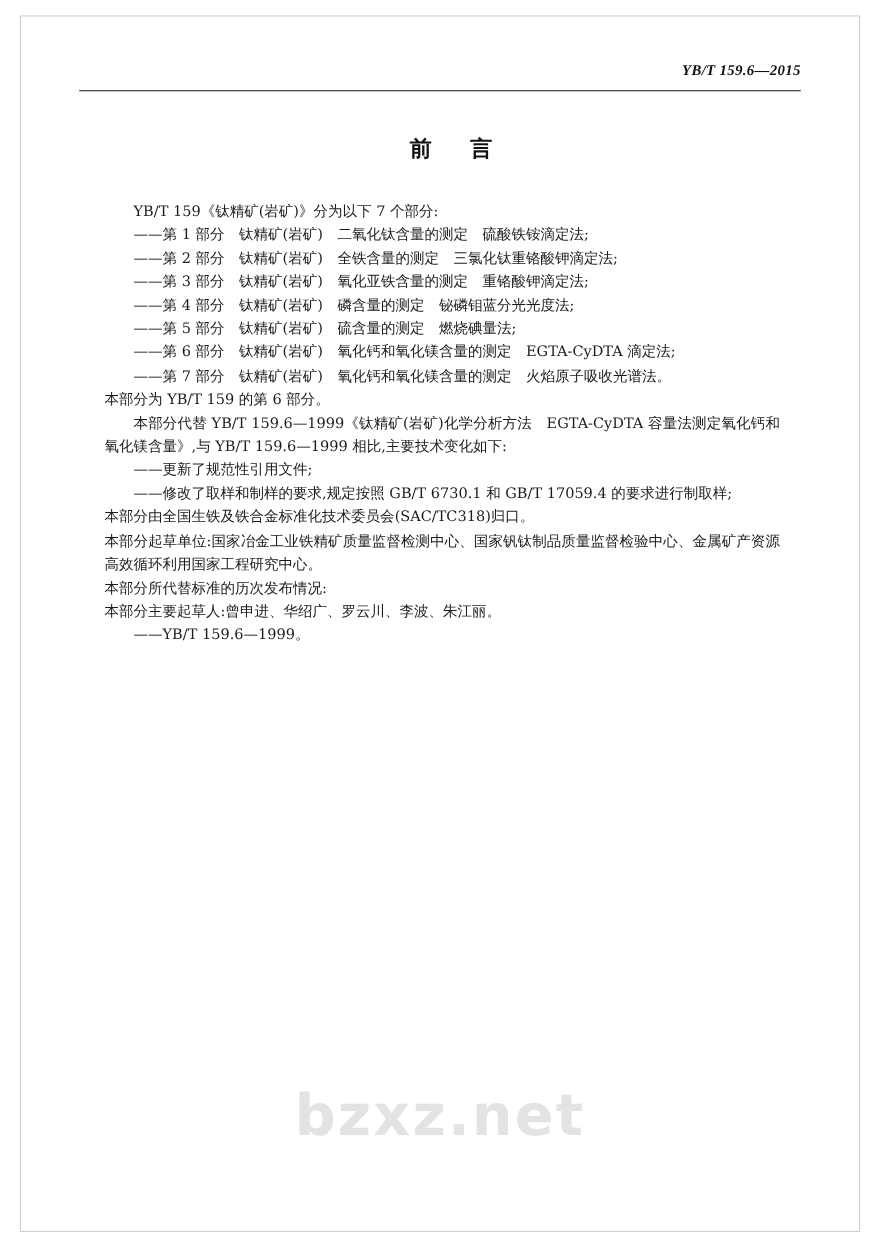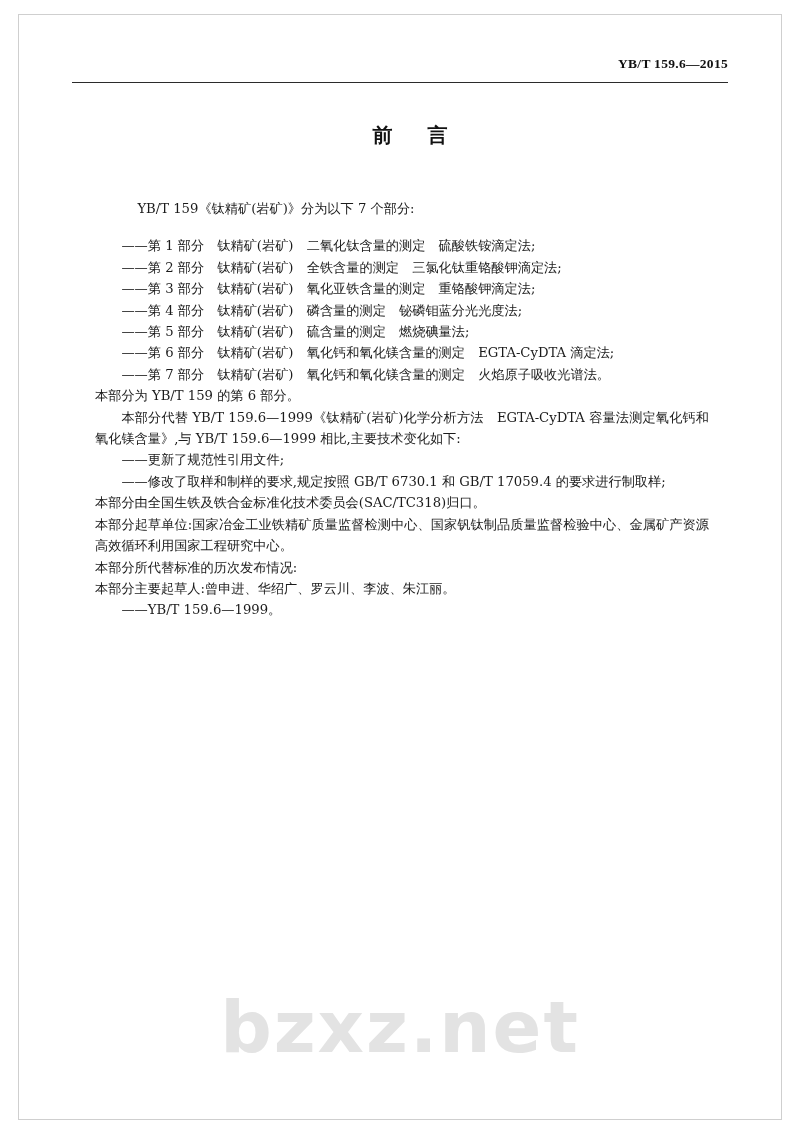--- a/index.html
+++ b/index.html
@@ -31,20 +31,21 @@
   
   .header {
     position: absolute;
     top: 56px;
     right: 72px;
     font-family: "Liberation Serif", "DejaVu Serif", serif;
     font-size: 13.5px;
     font-weight: bold;
     letter-spacing: 0.3px;
     color: #111;
+    font-style: italic;
   }
   .header-rule {
     position: absolute;
     top: 82px;
     left: 72px;
     right: 72px;
     height: 1px;
     background: #2b2b2b;
   }
 
@@ -67,21 +68,21 @@
     position: absolute;
     top: 182px;
     left: 95px;
     width: 614px;
     font-size: 13.2px;
     line-height: 21.4px;
     color: #1b1b1b;
     text-align: justify;
   }
   .p {
-    margin: 16px;
+    margin: 0;
     text-indent: 2em;
   }
   .p-flush {
     margin: 0;
     text-indent: 0;
   }
   .p-hang {
     margin: 0;
     text-indent: 2em;
   }
@@ -92,21 +93,21 @@
   }
 
   
   .watermark {
     position: absolute;
     left: 0;
     width: 100%;
     top: 985px;
     text-align: center;
     font-family: "DejaVu Sans", sans-serif;
-    font-size: 72px;
+    font-size: 52px;
     font-weight: bold;
     color: #e3e3e3;
     letter-spacing: 2px;
     user-select: none;
   }
 </style>
 </head>
 <body>
 
 <div class="page">

